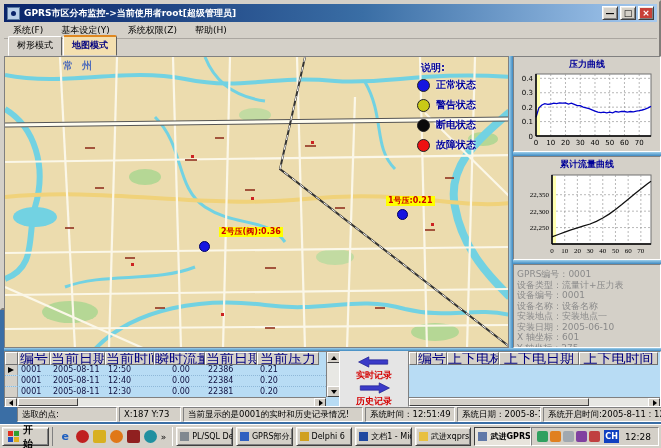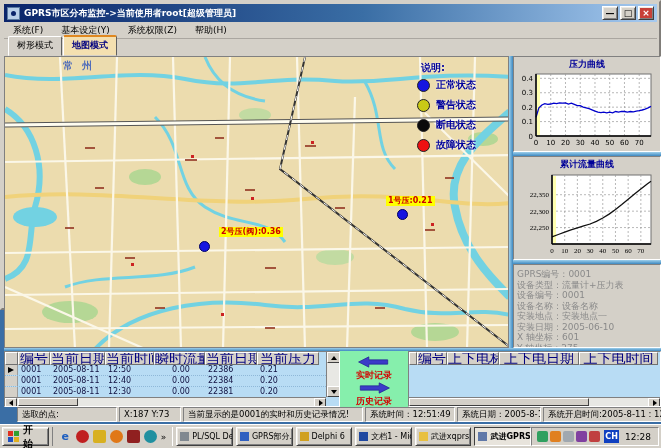--- a/index.html
+++ b/index.html
@@ -50,21 +50,21 @@
   .marker-label { position:absolute; background:#ffff00; color:#cc0000; font-weight:bold; font-size:8px; padding:0 2px; line-height:10px; white-space:nowrap;}
   .marker-dot { position:absolute; width:11px; height:11px; border-radius:50%; border:1px solid #000060; }
   #map-place { position:absolute; left:58px; top:2px; color:#2a52be; font-size:10px; font-weight:bold; letter-spacing:9px; opacity:.8;}
 
   
   #hsplit-main { position:absolute; left:2px; top:346px; width:657px; height:3px; background:linear-gradient(#9fd0ec,#3d88c0); }
   #bottom { position:absolute; left:2px; top:349px; width:657px; height:56px; display:flex; }
 
   .dbgrid { position:relative; background:#b8dcf4; border:1px solid; border-color:#808080 #fff #fff #808080; overflow:hidden;}
   #grid-left { width:336px; }
-  #midpanel { width:68px; background:#86efac; display:flex; flex-direction:column; align-items:center; padding-top:4px;}
+  #midpanel { width:68px; background:#e5e5e5; display:flex; flex-direction:column; align-items:center; padding-top:4px;}
   #grid-right { flex:1; }
 
   .dbg-head { display:flex; height:13px; }
   .dbg-head .c { background:#d4d0c8; border:1px solid; border-color:#fff #707070 #707070 #fff; color:#000080; font-size:14px; text-align:center; line-height:11px; overflow:hidden; white-space:nowrap; flex:0 0 auto;}
   .dbg-row { display:flex; height:11px; border-bottom:1px dotted #8fb8d8; }
   .dbg-row .c { font-size:8px; color:#101040; line-height:10px; padding-left:3px; overflow:hidden; white-space:nowrap; flex:0 0 auto;}
   .selc { width:13px; background:#d4d0c8; border-right:1px solid #9a9a9a; flex:0 0 auto; position:relative;}
   .row-marker { position:absolute; left:3px; top:2px; width:0; height:0; border-left:6px solid #000; border-top:3px solid transparent; border-bottom:3px solid transparent;}
 
   .vscroll { position:absolute; right:0; top:0; bottom:9px; width:13px; background:#e8e8e4; border-left:1px solid #808080;}

